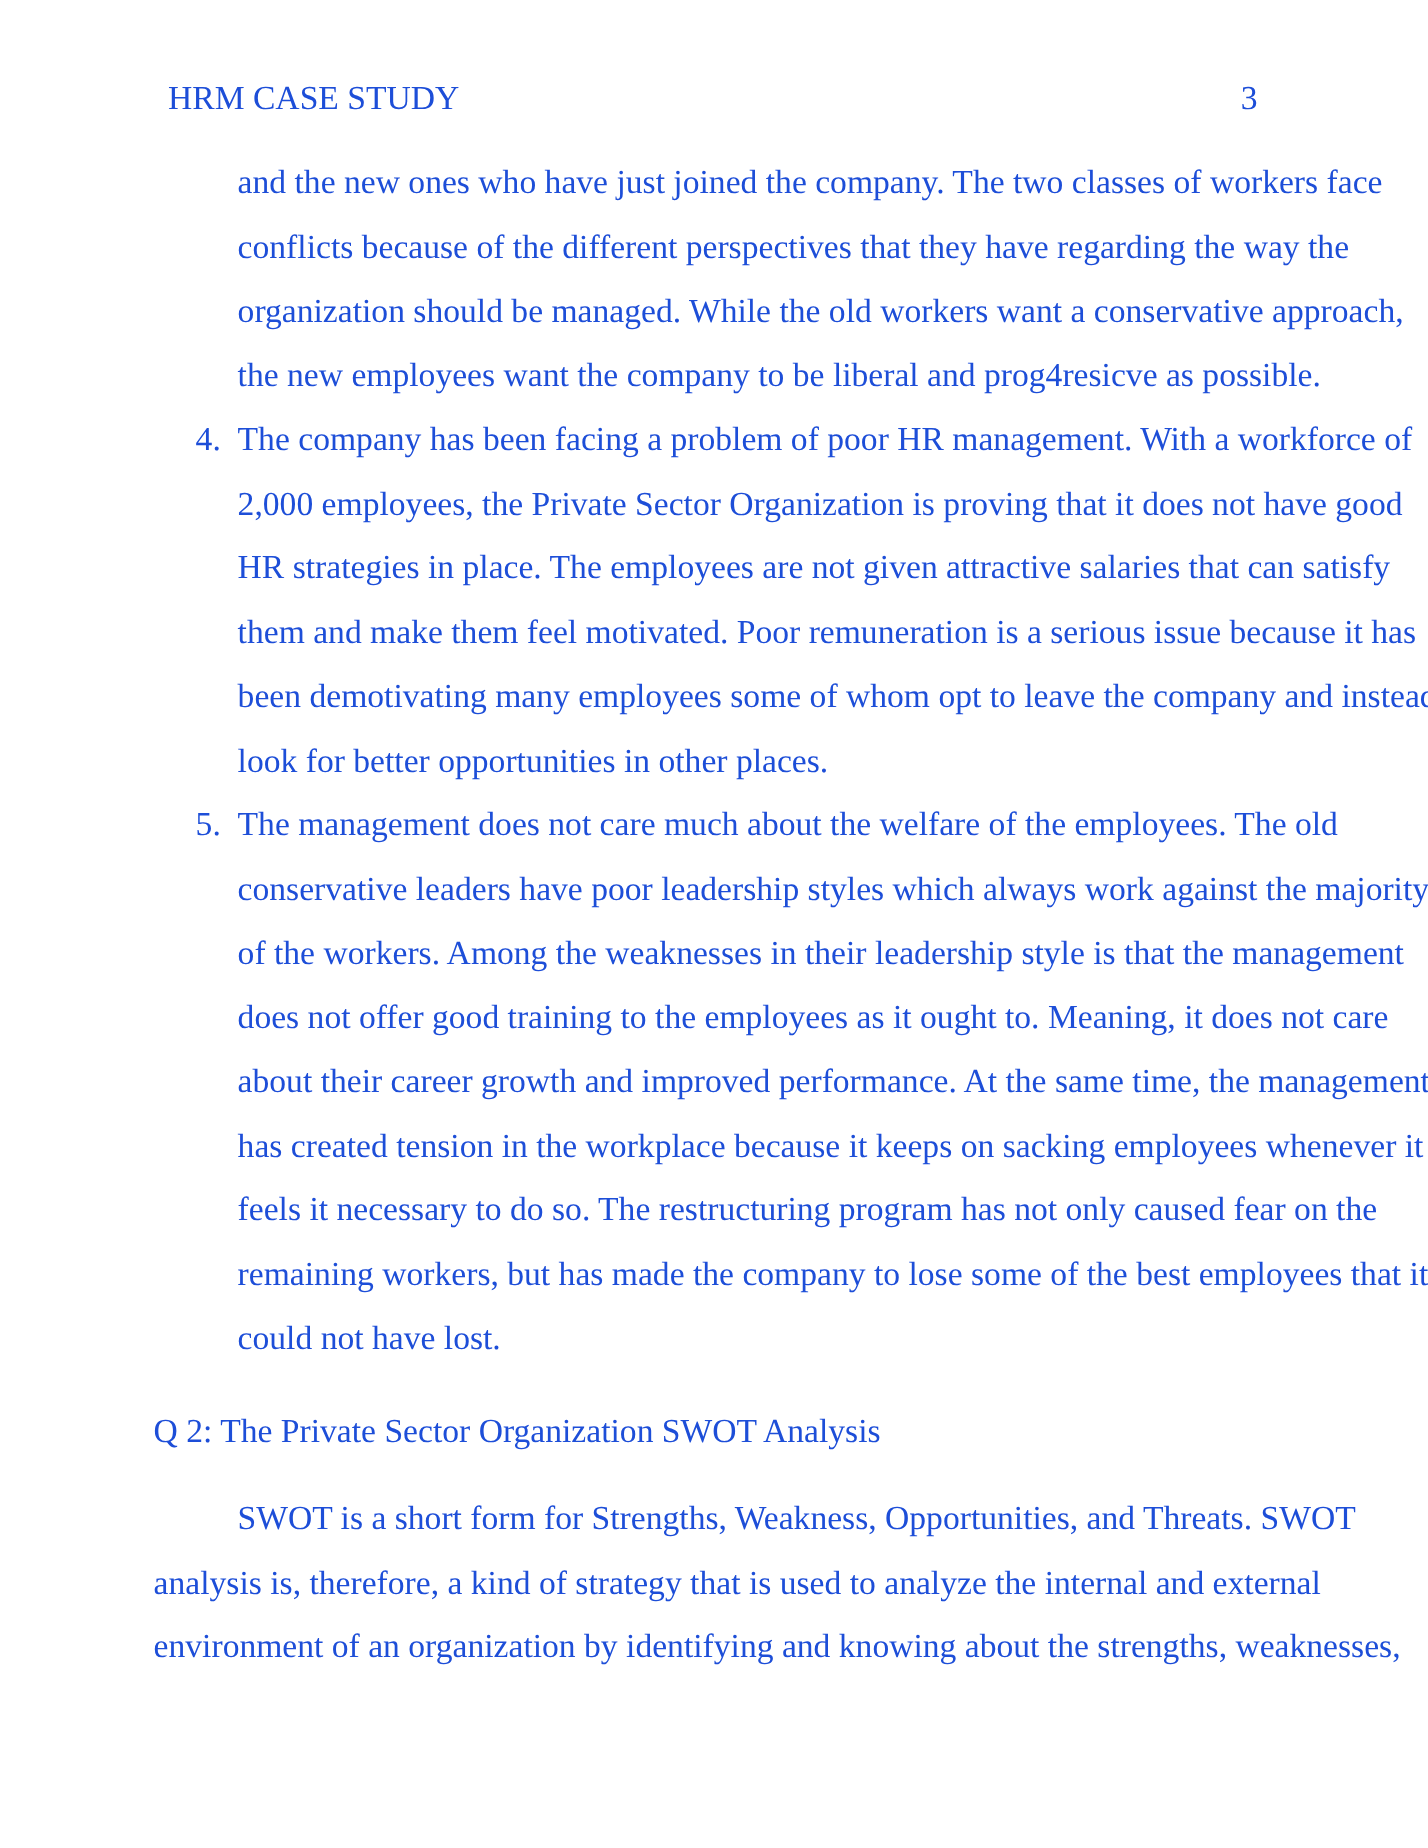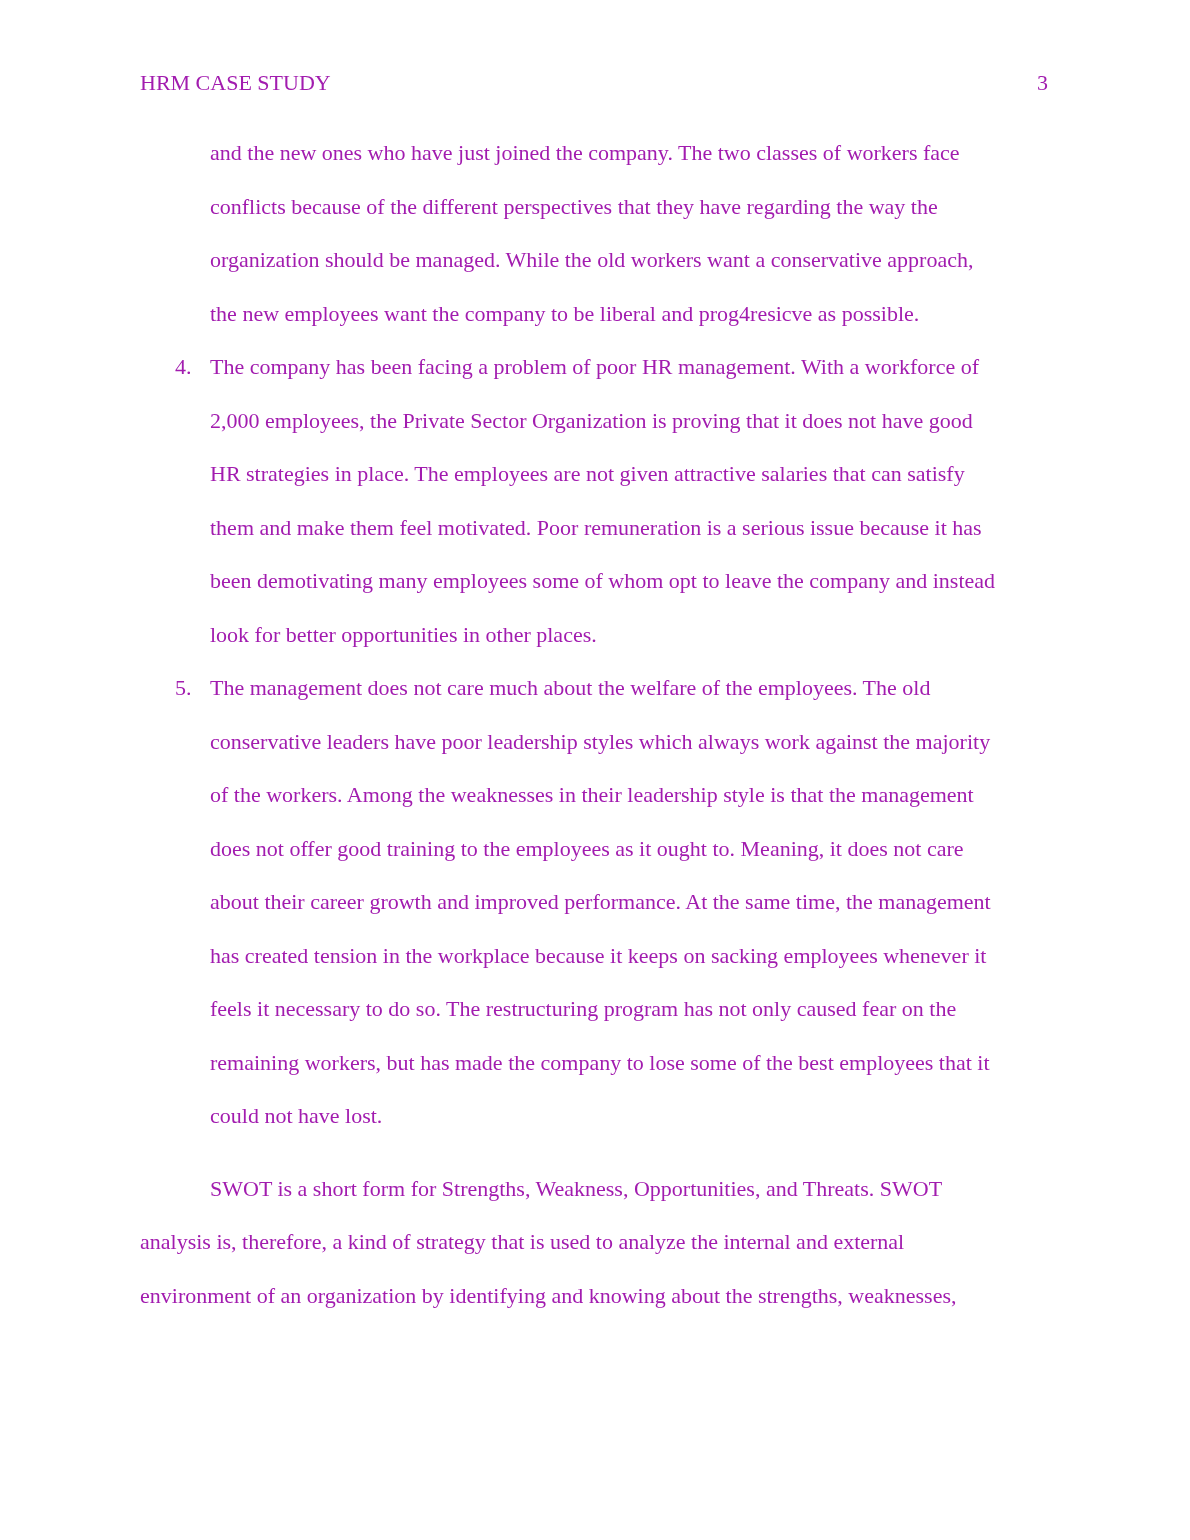--- a/index.html
+++ b/index.html
@@ -5,39 +5,39 @@
   html, body {
     margin: 0;
     padding: 0;
     background: #ffffff;
   }
   .page {
     position: relative;
     width: 1190px;
     height: 1540px;
     background: #ffffff;
-    color: #a21caf;
+    color: #1d4ed8;
     font-family: "Liberation Serif", "DejaVu Serif", serif;
-    font-size: 22px;
+    font-size: 28px;
     overflow: hidden;
   }
   .running-header {
     position: absolute;
     top: 70px;
     left: 140px;
     right: 142px;
     display: flex;
     justify-content: space-between;
     align-items: baseline;
     line-height: 26px;
   }
   .content {
     position: absolute;
     top: 126px;
-    left: 140px;
+    left: 128px;
     width: 910px;
     line-height: 53.5px;
   }
   .lines {
     white-space: pre;   
   }
   .hanging-list-item {
     position: relative;
   }
   .hanging-list-item .num {
@@ -92,19 +92,20 @@
 conservative leaders have poor leadership styles which always work against the majority
 of the workers. Among the weaknesses in their leadership style is that the management
 does not offer good training to the employees as it ought to. Meaning, it does not care
 about their career growth and improved performance. At the same time, the management
 has created tension in the workplace because it keeps on sacking employees whenever it
 feels it necessary to do so. The restructuring program has not only caused fear on the
 remaining workers, but has made the company to lose some of the best employees that it
 could not have lost.</div>
     </div>
 
+    <div class="section-heading">Q 2: The Private Sector Organization SWOT Analysis</div>
 
     <div class="indent-paragraph lines">SWOT is a short form for Strengths, Weakness, Opportunities, and Threats. SWOT
 analysis is, therefore, a kind of strategy that is used to analyze the internal and external
 environment of an organization by identifying and knowing about the strengths, weaknesses,</div>
 
   </div>
 </div>
 
 </body></html>

